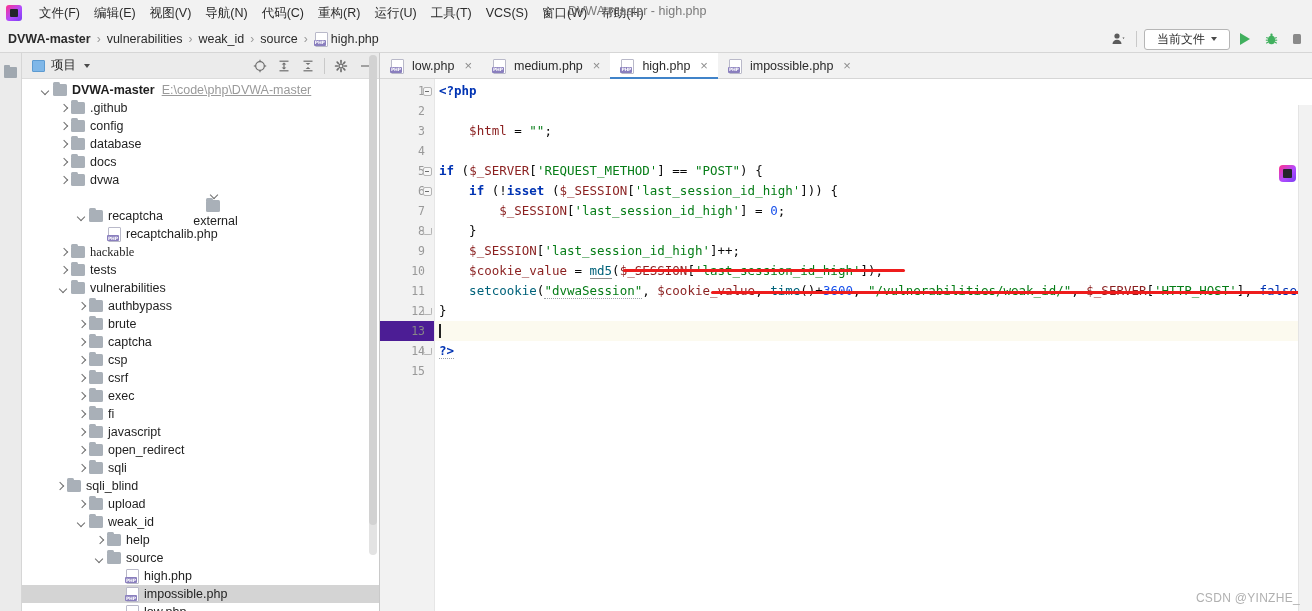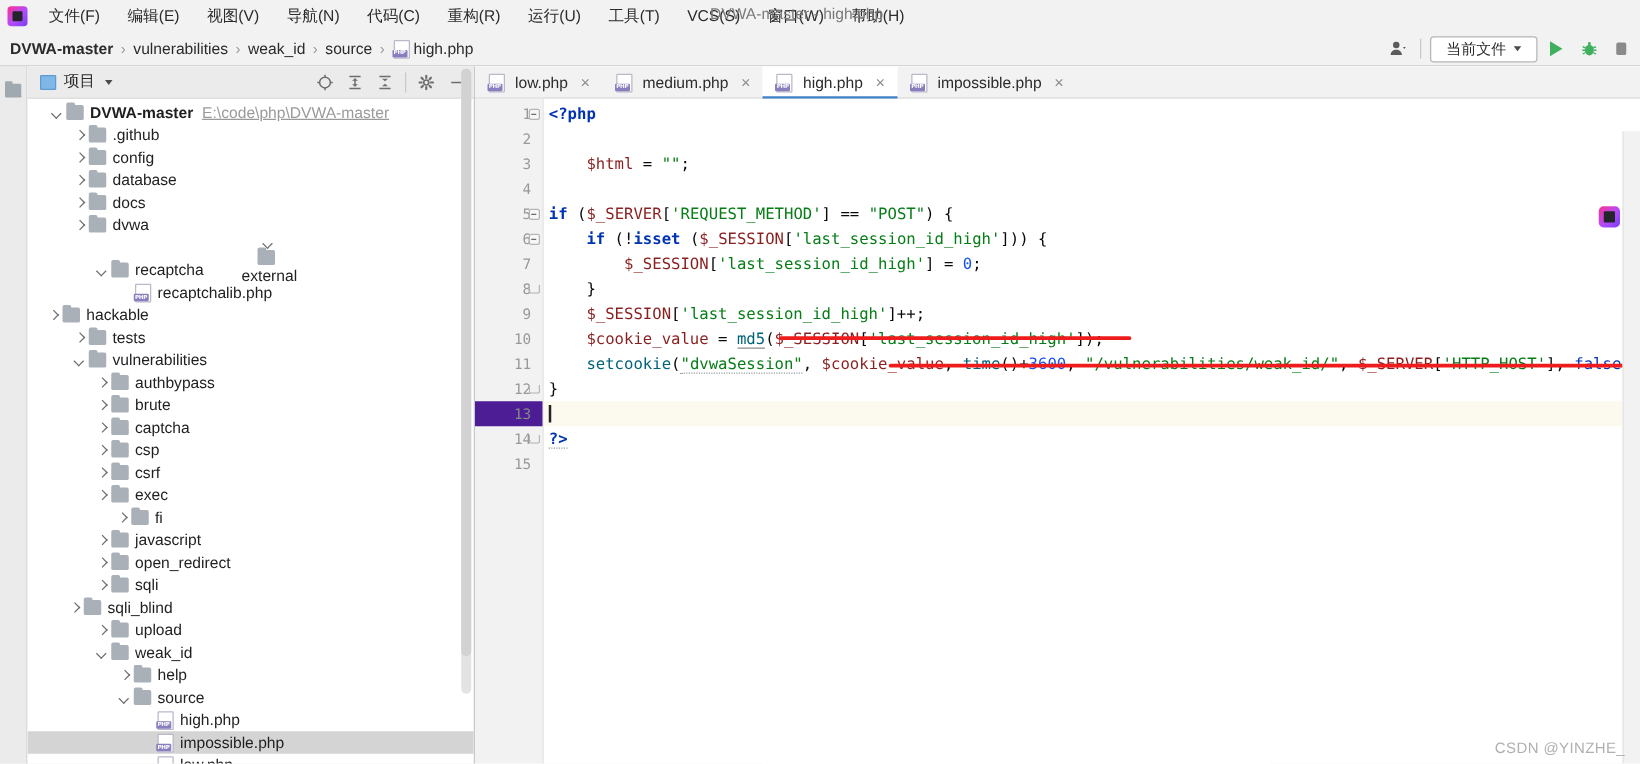--- a/index.html
+++ b/index.html
@@ -282,21 +282,21 @@
     font-size: 12px; color: #b0b0b0; letter-spacing: 0.3px;
   }
 </style>
 </head>
 <body>
 
 <div id="app">
 
   <div class="menubar">
     <div class="app-logo"></div>
-    <div id="menu-items" style="display:flex;align-items:center;gap:8px;">
+    <div id="menu-items" style="display:flex;align-items:center;">
         <div class="menu-item">文件(F)</div>
         <div class="menu-item">编辑(E)</div>
         <div class="menu-item">视图(V)</div>
         <div class="menu-item">导航(N)</div>
         <div class="menu-item">代码(C)</div>
         <div class="menu-item">重构(R)</div>
         <div class="menu-item">运行(U)</div>
         <div class="menu-item">工具(T)</div>
         <div class="menu-item">VCS(S)</div>
         <div class="menu-item">窗口(W)</div>
@@ -470,21 +470,21 @@
           <div class="node" style="padding-left: 54px;">
             <span class="arrow open"></span>
             <span class="fico folder"></span>
             <span class="node-label">recaptcha</span>
           </div>
           <div class="node" style="padding-left: 72px;">
             <span class="arrow"></span>
             <span class="fico php"></span>
             <span class="node-label">recaptchalib.php</span>
           </div>
-          <div class="node" style="padding-left: 15px;">
+          <div class="node" style="padding-left: 36px; font-family: Liberation Serif, serif;">
             <span class="arrow closed"></span>
             <span class="fico folder"></span>
             <span class="node-label">hackable</span>
           </div>
           <div class="node" style="padding-left: 36px;">
             <span class="arrow closed"></span>
             <span class="fico folder"></span>
             <span class="node-label">tests</span>
           </div>
           <div class="node" style="padding-left: 36px;">
@@ -515,21 +515,21 @@
           <div class="node" style="padding-left: 54px;">
             <span class="arrow closed"></span>
             <span class="fico folder"></span>
             <span class="node-label">csrf</span>
           </div>
           <div class="node" style="padding-left: 54px;">
             <span class="arrow closed"></span>
             <span class="fico folder"></span>
             <span class="node-label">exec</span>
           </div>
-          <div class="node" style="padding-left: 54px; margin-left: 16px;">
+          <div class="node" style="padding-left: 54px;">
             <span class="arrow closed"></span>
             <span class="fico folder"></span>
             <span class="node-label">fi</span>
           </div>
           <div class="node" style="padding-left: 54px;">
             <span class="arrow closed"></span>
             <span class="fico folder"></span>
             <span class="node-label">javascript</span>
           </div>
           <div class="node" style="padding-left: 54px;">

